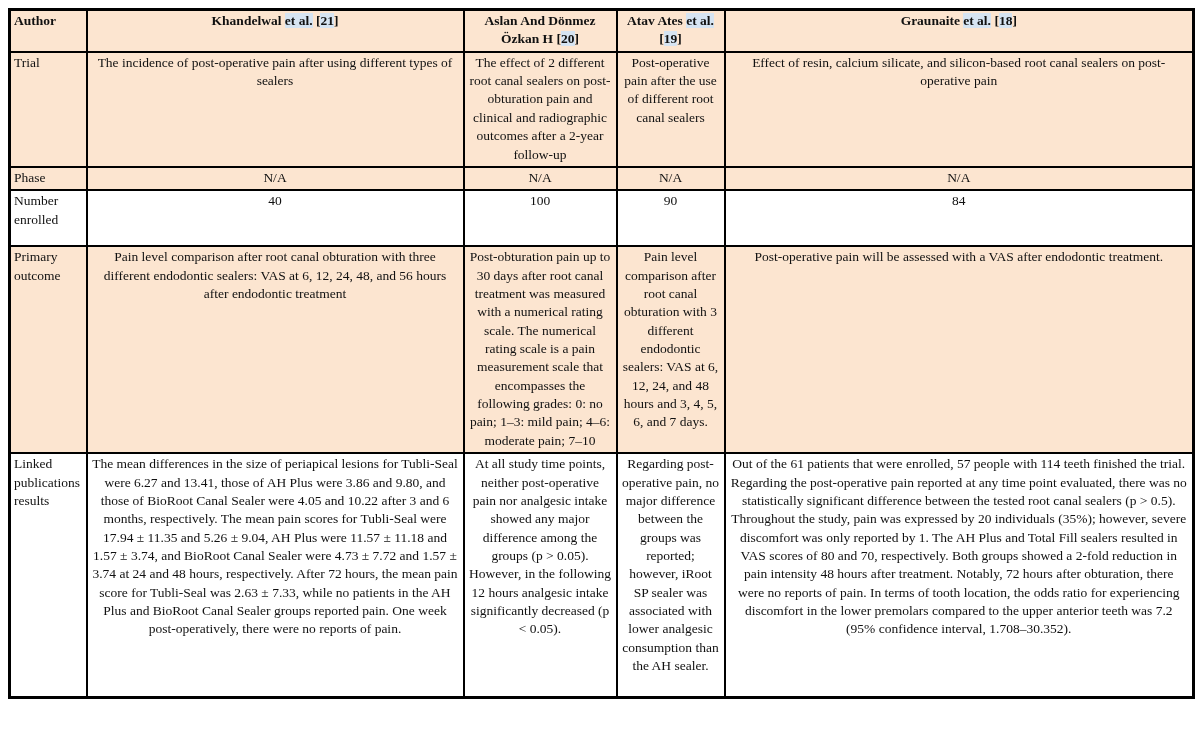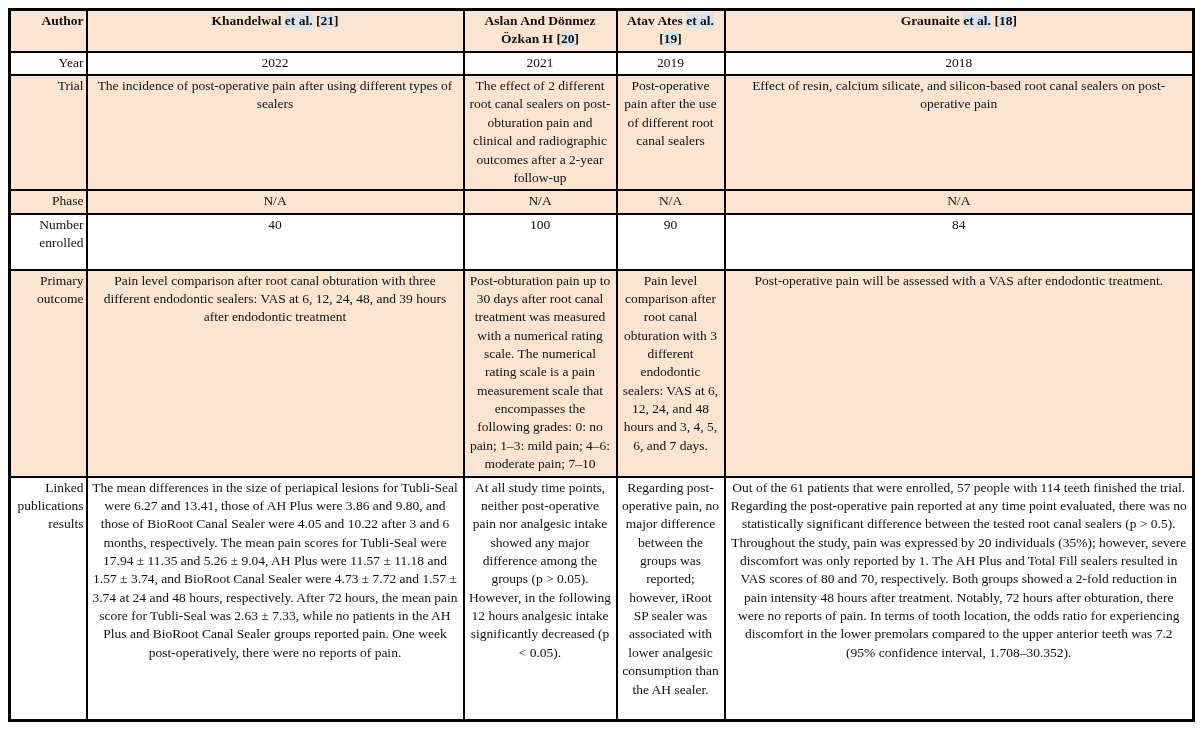--- a/index.html
+++ b/index.html
@@ -22,21 +22,21 @@
   td{
     border:2px solid var(--border);
     vertical-align:top;
     padding:1px 4px 2px 4px;
     font-size:13.5px;
     line-height:1.36;
     color:var(--ink);
     overflow:hidden;
     word-wrap:break-word;
   }
-  td.label-cell{text-align:right;padding-left:3px;padding-right:2px;}
+  td.label-cell{text-align:left;padding-left:3px;padding-right:2px;}
   td.data-cell{text-align:center;}
   tr.shaded td{background:var(--shade);}
   tr.author-row td{font-weight:bold;}
   span.hl{background:var(--hl);}
 </style>
 </head>
 <body style="background: rgb(255, 255, 255);">
 
 <div class="table-wrap">
   <table>
@@ -48,27 +48,20 @@
       <col style="width:469px">
     </colgroup>
     <tbody id="table-body">
         <tr class="shaded author-row" style="height: 42px;">
           <td class="label-cell">Author</td>
           <td class="data-cell"><span>Khandelwal </span><span class="hl">et al.</span><span> [</span><span class="hl">21</span><span>]</span></td>
           <td class="data-cell"><span>Aslan And Dönmez Özkan H [</span><span class="hl">20</span><span>]</span></td>
           <td class="data-cell"><span>Atav Ates </span><span class="hl">et al.</span><span> [</span><span class="hl">19</span><span>]</span></td>
           <td class="data-cell"><span>Graunaite </span><span class="hl">et al.</span><span> [</span><span class="hl">18</span><span>]</span></td>
         </tr>
-        <tr style="height: 21px;">
-          <td class="label-cell">Year</td>
-          <td class="data-cell">2022</td>
-          <td class="data-cell">2021</td>
-          <td class="data-cell">2019</td>
-          <td class="data-cell">2018</td>
-        </tr>
         <tr class="shaded" style="height: 103px;">
           <td class="label-cell">Trial</td>
           <td class="data-cell">The incidence of post-operative pain after using different types of sealers</td>
           <td class="data-cell">The effect of 2 different root canal sealers on post-obturation pain and clinical and radiographic outcomes after a 2-year follow-up</td>
           <td class="data-cell">Post-operative pain after the use of different root canal sealers</td>
           <td class="data-cell">Effect of resin, calcium silicate, and silicon-based root canal sealers on post-operative pain</td>
         </tr>
         <tr class="shaded" style="height: 22px; margin-left: 8px;">
           <td class="label-cell">Phase</td>
           <td class="data-cell">N/A</td>
@@ -78,21 +71,21 @@
         </tr>
         <tr style="height: 56px;">
           <td class="label-cell">Number enrolled</td>
           <td class="data-cell">40</td>
           <td class="data-cell">100</td>
           <td class="data-cell">90</td>
           <td class="data-cell">84</td>
         </tr>
         <tr class="shaded" style="height: 200px;">
           <td class="label-cell">Primary outcome</td>
-          <td class="data-cell">Pain level comparison after root canal obturation with three different endodontic sealers: VAS at 6, 12, 24, 48, and 39 hours after endodontic treatment</td>
+          <td class="data-cell">Pain level comparison after root canal obturation with three different endodontic sealers: VAS at 6, 12, 24, 48, and 56 hours after endodontic treatment</td>
           <td class="data-cell">Post-obturation pain up to 30 days after root canal treatment was measured with a numerical rating scale. The numerical rating scale is a pain measurement scale that encompasses the following grades: 0: no pain; 1–3: mild pain; 4–6: moderate pain; 7–10</td>
           <td class="data-cell">Pain level comparison after root canal obturation with 3 different endodontic sealers: VAS at 6, 12, 24, and 48 hours and 3, 4, 5, 6, and 7 days.</td>
           <td class="data-cell">Post-operative pain will be assessed with a VAS after endodontic treatment.</td>
         </tr>
         <tr style="height: 244px; margin-top: 16px;">
           <td class="label-cell">Linked publications results</td>
           <td class="data-cell">The mean differences in the size of periapical lesions for Tubli-Seal were 6.27 and 13.41, those of AH Plus were 3.86 and 9.80, and those of BioRoot Canal Sealer were 4.05 and 10.22 after 3 and 6 months, respectively. The mean pain scores for Tubli-Seal were 17.94 ± 11.35 and 5.26 ± 9.04, AH Plus were 11.57 ± 11.18 and 1.57 ± 3.74, and BioRoot Canal Sealer were 4.73 ± 7.72 and 1.57 ± 3.74 at 24 and 48 hours, respectively. After 72 hours, the mean pain score for Tubli-Seal was 2.63 ± 7.33, while no patients in the AH Plus and BioRoot Canal Sealer groups reported pain. One week post-operatively, there were no reports of pain.</td>
           <td class="data-cell">At all study time points, neither post-operative pain nor analgesic intake showed any major difference among the groups (p &gt; 0.05). However, in the following 12 hours analgesic intake significantly decreased (p &lt; 0.05).</td>
           <td class="data-cell">Regarding post-operative pain, no major difference between the groups was reported; however, iRoot SP sealer was associated with lower analgesic consumption than the AH sealer.</td>
           <td class="data-cell">Out of the 61 patients that were enrolled, 57 people with 114 teeth finished the trial. Regarding the post-operative pain reported at any time point evaluated, there was no statistically significant difference between the tested root canal sealers (p &gt; 0.5). Throughout the study, pain was expressed by 20 individuals (35%); however, severe discomfort was only reported by 1. The AH Plus and Total Fill sealers resulted in VAS scores of 80 and 70, respectively. Both groups showed a 2-fold reduction in pain intensity 48 hours after treatment. Notably, 72 hours after obturation, there were no reports of pain. In terms of tooth location, the odds ratio for experiencing discomfort in the lower premolars compared to the upper anterior teeth was 7.2 (95% confidence interval, 1.708–30.352).</td>

